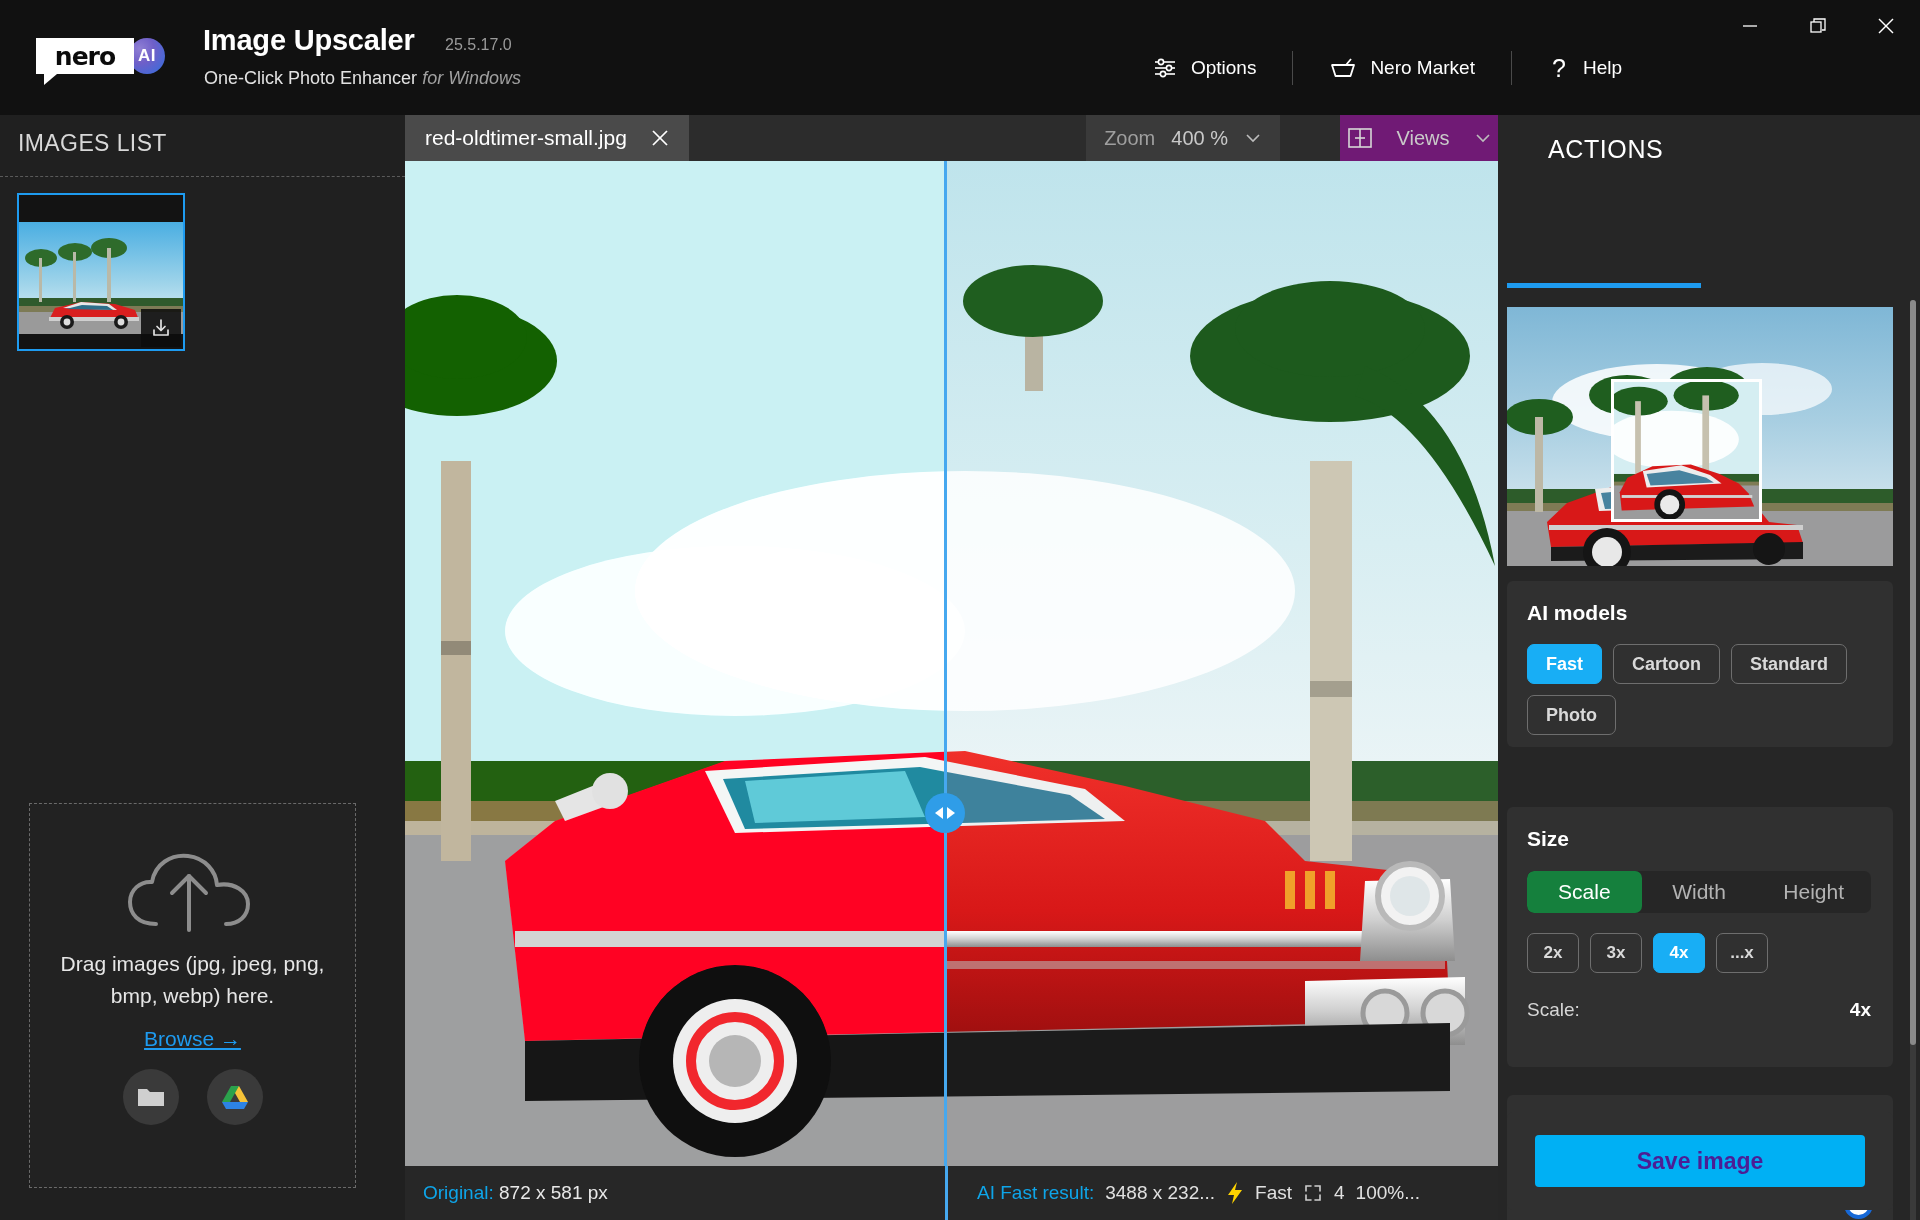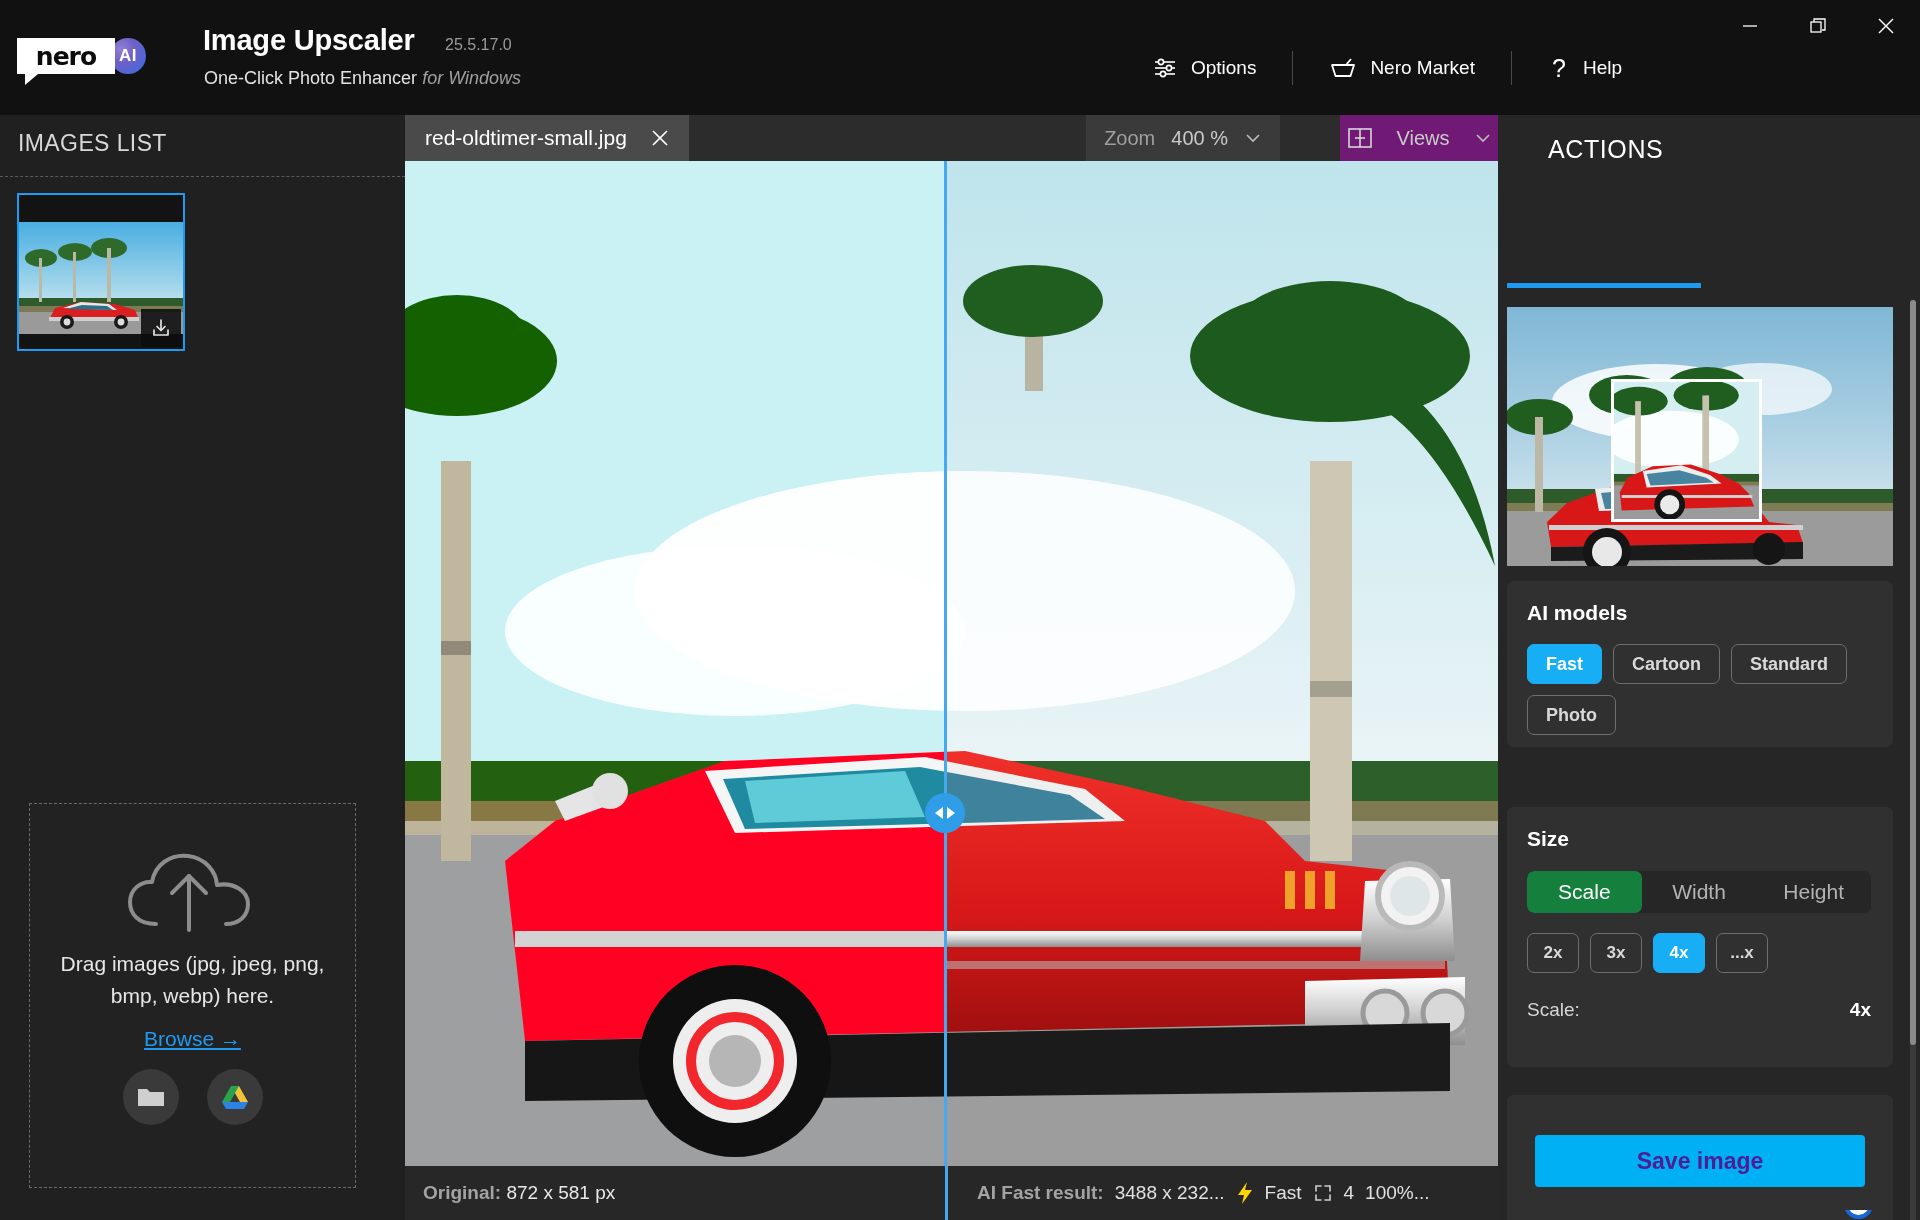--- a/index.html
+++ b/index.html
@@ -6,21 +6,21 @@
   html, body {
     width: 1920px; height: 1220px;
     background: #0d0d0d;
     font-family: "Liberation Sans", sans-serif;
     overflow: hidden;
   }
   .app { position: relative; width: 1920px; height: 1220px; background: #0d0d0d; }
 
   
   .titlebar { position: absolute; left: 0; top: 0; width: 1920px; height: 115px; background: #111111; }
-  .logo-wrap { position: absolute; left: 17px; top: 38px; display: flex; align-items: center; }
+  .logo-wrap { position: absolute; left: 36px; top: 38px; display: flex; align-items: center; }
   .nero-badge { position: relative; width: 98px; height: 36px; background: #ffffff; display: flex; align-items: center; justify-content: center; }
   .nero-badge .word { font-family: "DejaVu Sans", sans-serif; font-weight: 700; font-size: 25px; letter-spacing: -1px; color: #0b0b0b; line-height: 1; }
   .nero-badge:after { content:""; position:absolute; left: 8px; bottom: -11px; width: 0; height: 0; border-left: 13px solid #ffffff; border-bottom: 11px solid transparent; }
   .ai-circle { width: 36px; height: 36px; border-radius: 50%; margin-left: -5px;
                background: radial-gradient(circle at 30% 30%, #8f7fd4 0%, #6f5fc8 40%, #2f6fe0 100%);
                display: flex; align-items: center; justify-content: center;
                font-weight: 700; font-size: 17px; color: #fff; letter-spacing: .5px; }
   .app-title { position: absolute; left: 203px; top: 24px; color: #ffffff; font-size: 29px; font-weight: 700; letter-spacing: -.2px; }
   .app-version { position: absolute; left: 445px; top: 36px; color: #9a9a9a; font-size: 16px; }
   .app-sub { position: absolute; left: 204px; top: 68px; color: #e2e2e2; font-size: 18px; }
@@ -67,21 +67,21 @@
   .photo { position: absolute; left: 0; top: 0; width: 1093px; height: 1005px; }
   .split-left { position: absolute; left:0; top:0; width: 540px; height: 1005px; overflow: hidden; }
   .split-left .photo { filter: saturate(1.35) hue-rotate(-8deg) contrast(1.05); }
   .split-line { position: absolute; left: 539px; top: 0; width: 3px; height: 1005px; background: #46a8ef; }
   .split-handle { position: absolute; left: 520px; top: 632px; width: 40px; height: 40px; border-radius: 50%; background: #2f9de8; display: flex; align-items: center; justify-content: center; gap: 3px; cursor: ew-resize; }
 
   .statusbar { position: absolute; left: 0; bottom: 0; width: 1093px; height: 54px; background: #272727; display: flex; align-items: center; }
   .sb-left { width: 540px; height: 54px; display: flex; align-items: center; padding-left: 18px; color: #e8e8e8; font-size: 19px; }
   .sb-div { width: 3px; height: 54px; background: #46a8ef; }
   .sb-right { flex: 1; height: 54px; display: flex; align-items: center; padding-left: 18px; gap: 11px; color: #e0e0e0; font-size: 19px; margin-left: 11px; }
-  .sb-b { font-weight: 700; color: #a3a3a3; text-align: center; }
+  .sb-b { font-weight: 400; color: #0ea5e9; text-align: center; }
 
   
   .actions { position: absolute; left: 1498px; top: 115px; width: 422px; height: 1105px; background: #262626; }
   .act-title { position: absolute; left: 50px; top: 20px; color: #ffffff; font-size: 25px; letter-spacing: .6px; }
   .act-underline { position: absolute; left: 9px; top: 168px; width: 194px; height: 5px; background: #1e9bf0; }
   .act-scroll { position: absolute; right: 4px; top: 185px; width: 6px; height: 1000px; background: #3a3a3a; border-radius: 3px; }
   .act-scroll-thumb { position: absolute; right: 4px; top: 185px; width: 6px; height: 745px; background: #8a8a8a; border-radius: 3px; }
 
   .preview { position: absolute; left: 9px; top: 192px; width: 386px; height: 259px; overflow: hidden; background: #1a1a1a; }
   .preview img, .preview .pv { position: absolute; left: 0; top: 0; width: 386px; height: 259px; }

